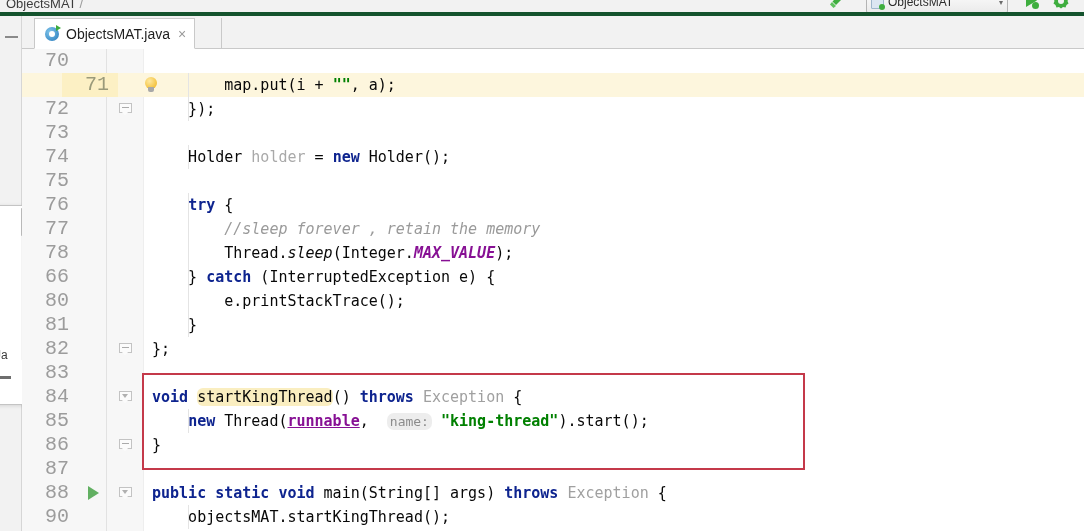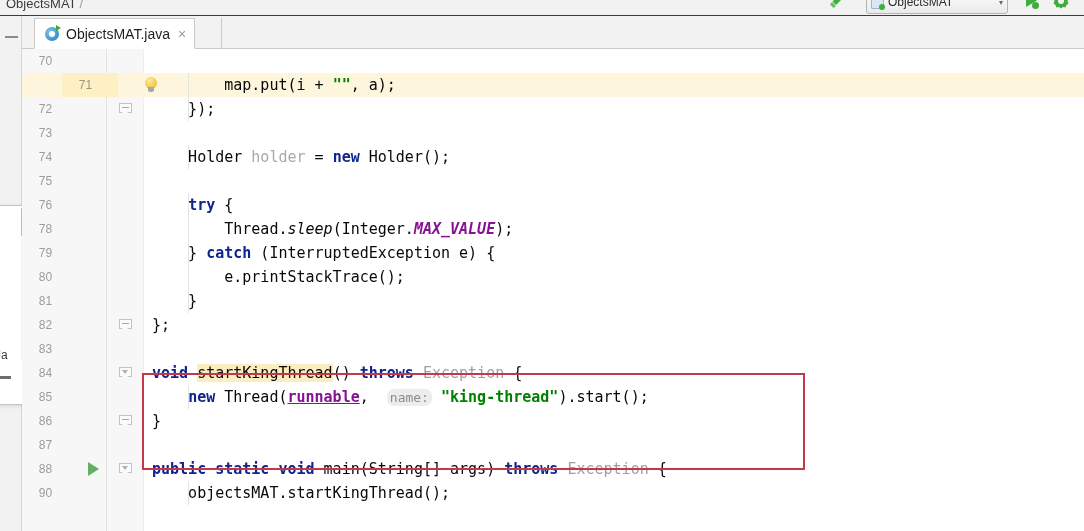--- a/index.html
+++ b/index.html
@@ -15,21 +15,21 @@
     position: relative;
     width: 1084px; height: 531px;
     background: #ffffff;
   }
 
   
   .top-strip {
     position: absolute; left: 0; top: 0;
     width: 1084px; height: 16px;
     background: #f2f2f2;
-    border-bottom: 1px solid #14532d;
+    border-bottom: 4px solid #14532d;
     overflow: hidden;
   }
   .breadcrumb {
     position: absolute; left: 6px; top: -4px;
     font-size: 13px; color: #3c3c3c;
     white-space: nowrap;
   }
   .breadcrumb .sep { color: #9a9a9a; padding: 0 3px; }
 
   .tb-run-config {
@@ -195,23 +195,23 @@
     height: 24px;
     line-height: 24px;
     white-space: nowrap;
   }
   .row.hl-line { background: #fdf6dd; }
   .row.hl-line .lnum { background: #fcf0c4; color: #9a9a7a; margin-left: 40px; }
 
   .lnum {
     position: absolute; left: 0; top: 0;
     width: 56px; height: 24px;
-    text-align: center; padding-right: 9px;
-    font-family: Liberation Sans, sans-serif;
-    font-size: 12px; color: #9c9c9c;
+    text-align: right; padding-right: 9px;
+    font-family: Liberation Mono, monospace;
+    font-size: 20px; color: #9c9c9c;
   }
 
   .gicon {
     position: absolute; top: 0; height: 24px;
     width: 22px;
     display: flex; align-items: center; justify-content: center;
   }
   .g-run  { left: 60px; }
   .g-fold { left: 92px; }
   .g-bulb { left: 118px; }
@@ -281,21 +281,21 @@
 
   
   .kw      { color: #0e248f; font-weight: bold; }
   .str     { color: #008000; font-weight: bold; }
   .cmt     { color: #9a9a9a; font-style: italic; }
   .cnst    { color: #871094; font-weight: bold; font-style: italic; }
   .fld     { color: #871094; font-weight: bold; text-decoration: underline; }
   .mth     { color: #080808; font-style: italic; }
   .lvar    { color: #a9a9a9; }
   .type-g  { color: #a0a0a0; }
-  .hl-tok  { background: #faeec0; }
+  .hl-tok  { background: #faeec0; border-radius: 6px; }
   .hint {
     background: #ededed; color: #8c8c8c;
     border-radius: 7px; padding: 1px 3px;
     font-size: 13px;
   }
 
   
   .red-box {
     position: absolute;
     left: 120px; top: 324px;
@@ -412,26 +412,31 @@
         <div class="row">
           <div class="lnum">75</div>
           <div class="code"></div>
         </div>
         <div class="row">
           <div class="lnum">76</div>
           <div class="code">    <span class="kw">try</span> {</div>
           <div class="iguide" style="left: 166px;"></div>
         </div>
         <div class="row">
+          <div class="lnum">77</div>
+          <div class="code">        <span class="cmt">//sleep forever , retain the memory</span></div>
+          <div class="iguide" style="left: 166px;"></div>
+        </div>
+        <div class="row">
           <div class="lnum">78</div>
           <div class="code">        Thread.<span class="mth">sleep</span>(Integer.<span class="cnst">MAX_VALUE</span>);</div>
           <div class="iguide" style="left: 166px;"></div>
         </div>
         <div class="row">
-          <div class="lnum">79</div>
+          <div class="lnum">66</div>
           <div class="code">    } <span class="kw">catch</span> (InterruptedException e) {</div>
           <div class="iguide" style="left: 166px;"></div>
         </div>
         <div class="row">
           <div class="lnum">80</div>
           <div class="code">        e.printStackTrace();</div>
           <div class="iguide" style="left: 166px;"></div>
         </div>
         <div class="row">
           <div class="lnum">81</div>

